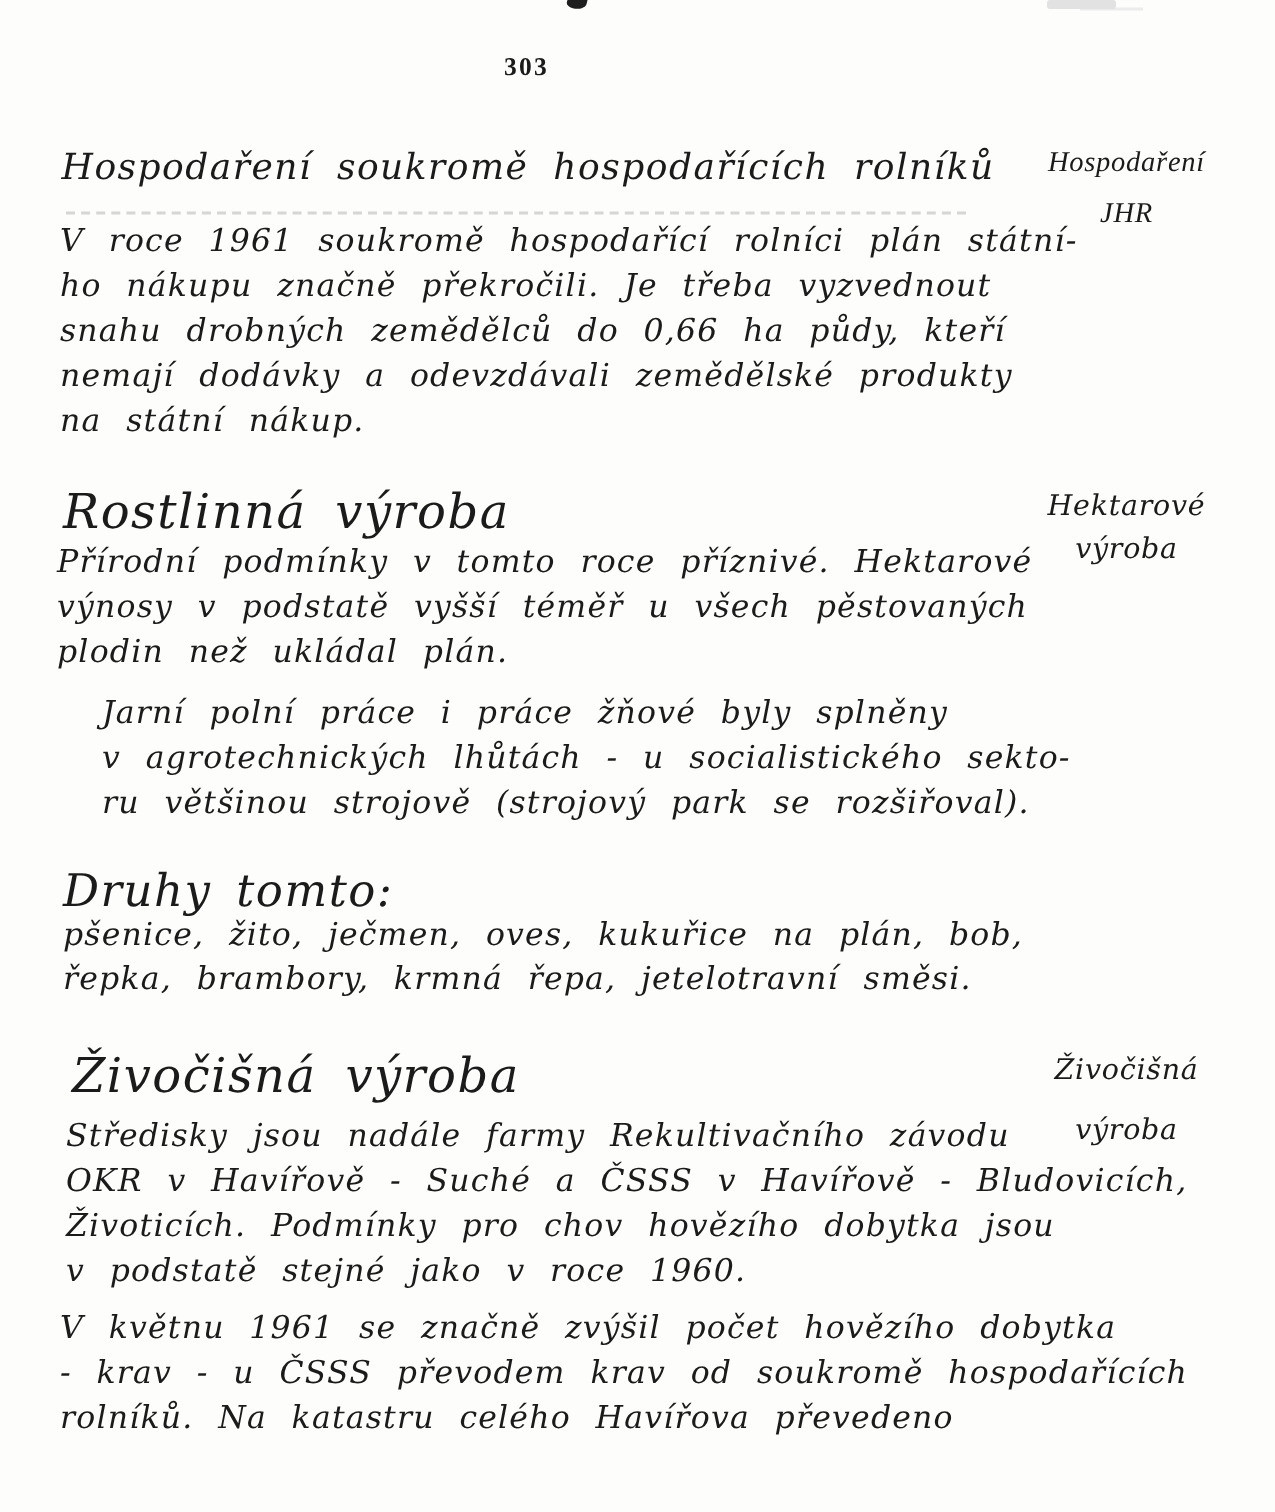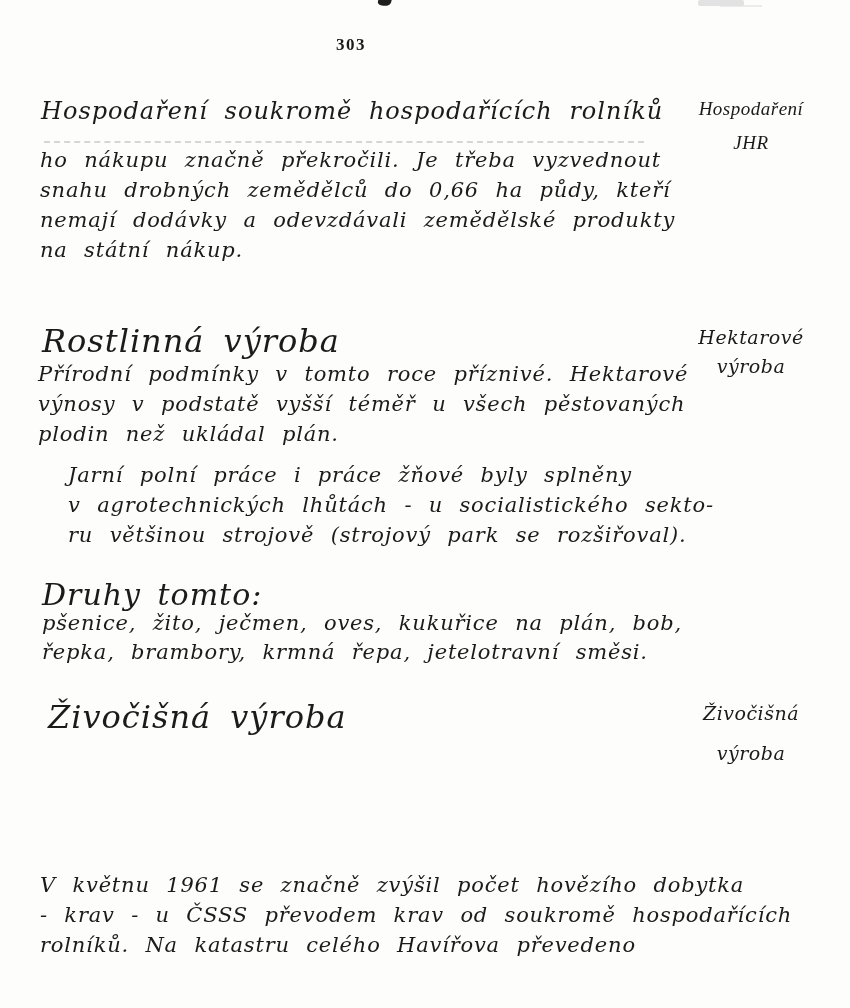--- a/index.html
+++ b/index.html
@@ -106,20 +106,21 @@
 
   <div class="page-number">303</div>
 
   <div class="hw h1">Hospodaření soukromě hospodařících rolníků</div>
   <div class="bleed-underline"></div>
   <div class="note n1">
     <div class="line">Hospodaření</div>
     <div class="line">JHR</div>
   </div>
   <div class="hw para p1">
+    <div class="line">V roce 1961 soukromě hospodařící rolníci plán státní-</div>
     <div class="line">ho nákupu značně překročili. Je třeba vyzvednout</div>
     <div class="line">snahu drobných zemědělců do 0,66 ha půdy, kteří</div>
     <div class="line">nemají dodávky a odevzdávali zemědělské produkty</div>
     <div class="line">na státní nákup.</div>
   </div>
 
   <div class="hw h-section h2">Rostlinná výroba</div>
   <div class="note n2">
     <div class="line">Hektarové</div>
     <div class="line">výroba</div>
@@ -139,19 +140,25 @@
   <div class="hw para p4">
     <div class="line">pšenice, žito, ječmen, oves, kukuřice na plán, bob,</div>
     <div class="line">řepka, brambory, krmná řepa, jetelotravní směsi.</div>
   </div>
 
   <div class="hw h-section h4">Živočišná výroba</div>
   <div class="note n3">
     <div class="line">Živočišná</div>
     <div class="line">výroba</div>
   </div>
+  <div class="hw para p5">
+    <div class="line">Středisky jsou nadále farmy Rekultivačního závodu</div>
+    <div class="line">OKR v Havířově - Suché a ČSSS v Havířově - Bludovicích,</div>
+    <div class="line">Životicích. Podmínky pro chov hovězího dobytka jsou</div>
+    <div class="line">v podstatě stejné jako v roce 1960.</div>
+  </div>
   <div class="hw para p6">
     <div class="line">V květnu 1961 se značně zvýšil počet hovězího dobytka</div>
     <div class="line">- krav - u ČSSS převodem krav od soukromě hospodařících</div>
     <div class="line">rolníků. Na katastru celého Havířova převedeno</div>
   </div>
 
 </div>
 
 </body></html>

